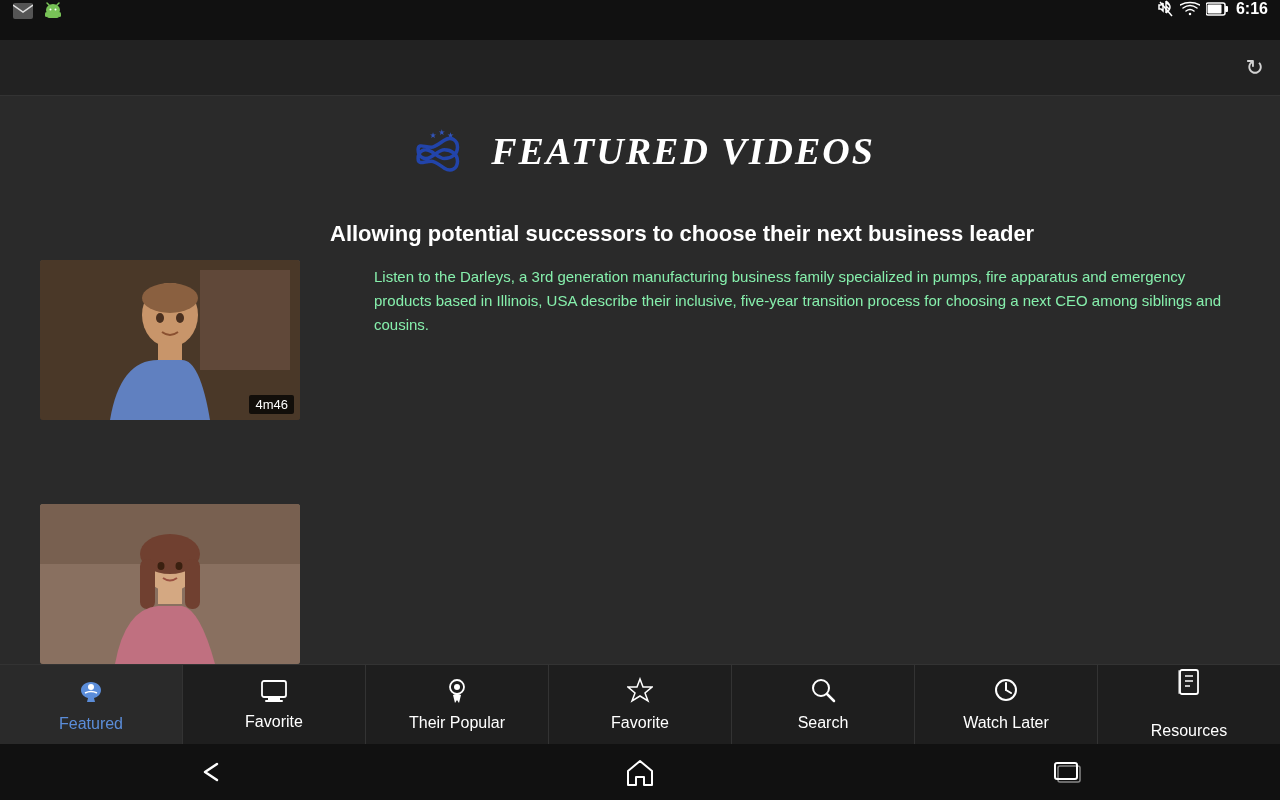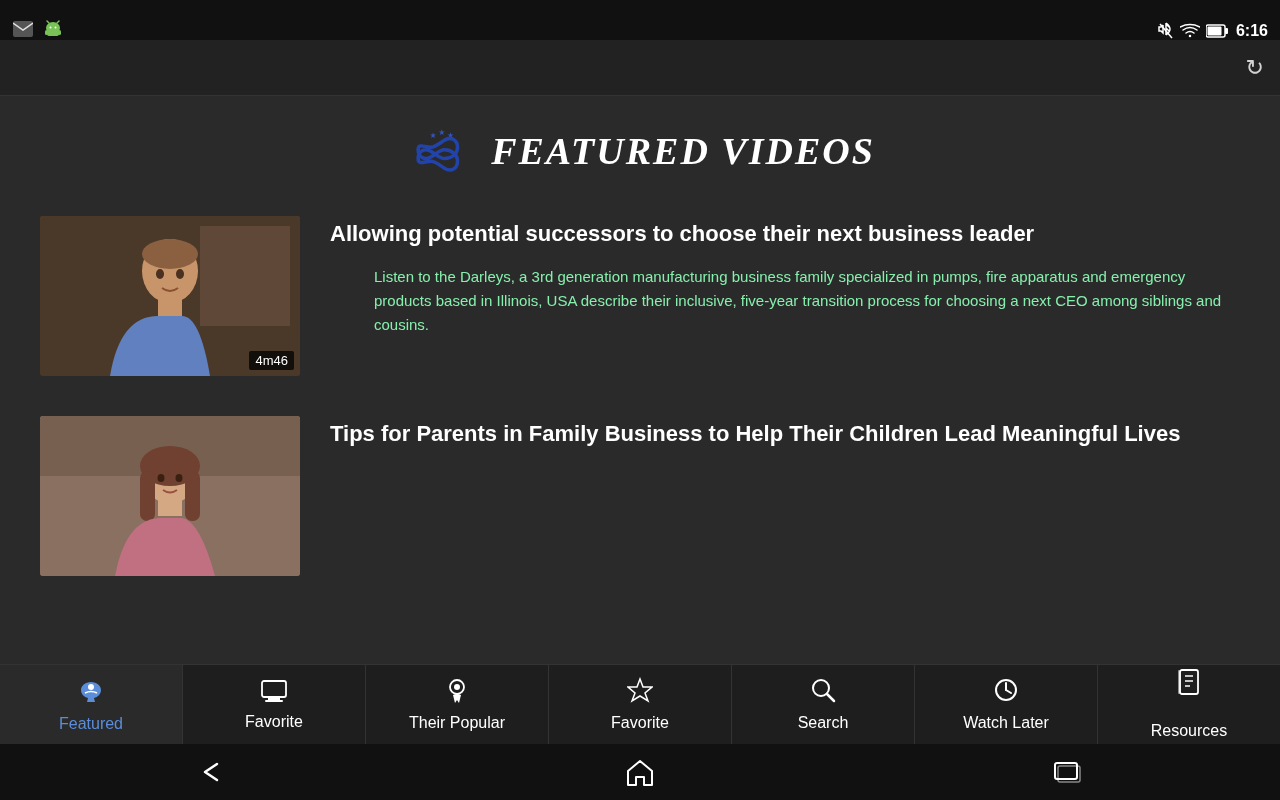--- a/index.html
+++ b/index.html
@@ -11,21 +11,21 @@
       overflow: hidden;
       position: relative;
     }
 
     
     #status-bar {
       width: 100%;
       height: 40px;
       background: #111;
       display: flex;
-      align-items: flex-end;
+      align-items: flex-start;
       justify-content: space-between;
       padding: 0 12px;
     }
     .status-left {
       display: flex;
       gap: 8px;
       align-items: center;
     }
     .status-icon {
       width: 22px;
@@ -100,20 +100,21 @@
       align-items: flex-start;
     }
     .thumbnail-container {
       position: relative;
       width: 260px;
       min-width: 260px;
       height: 160px;
       background: #444;
       overflow: hidden;
       border-radius: 3px;
+      margin-top: 44px;
     }
     .thumbnail-bg {
       width: 100%;
       height: 100%;
       background: linear-gradient(135deg, #5a4a3a 0%, #3a3028 40%, #6b5a4a 70%, #4a3a2a 100%);
     }
     .thumbnail-bg-2 {
       background: linear-gradient(135deg, #8a7a6a 0%, #5a4a3a 40%, #9a8a7a 70%, #6a5a4a 100%);
     }
     .duration-badge {
@@ -323,23 +324,20 @@
           <rect x="118" y="84" width="24" height="16" fill="#d4a882"></rect>
 
           <path d="M75 160 Q85 105 118 102 L142 102 Q160 105 175 160Z" fill="#c07080"></path>
 
           <ellipse cx="121" cy="62" rx="3.5" ry="4" fill="#3a2010"></ellipse>
           <ellipse cx="139" cy="62" rx="3.5" ry="4" fill="#3a2010"></ellipse>
           <path d="M123 74 Q130 79 137 74" stroke="#9a5040" stroke-width="2" fill="none"></path>
         </svg>
       </div>
     </div>
-    <div class="video-info">
-      <h2 class="video-title">Tips for Parents in Family Business to Help Their Children Lead Meaningful Lives</h2>
-    </div>
   </div>
 
 </div>
 
 <div id="bottom-nav">
 
   <div class="nav-item active">
     <div class="nav-icon">
       <svg width="28" height="28" viewBox="0 0 28 28" fill="none">
 

